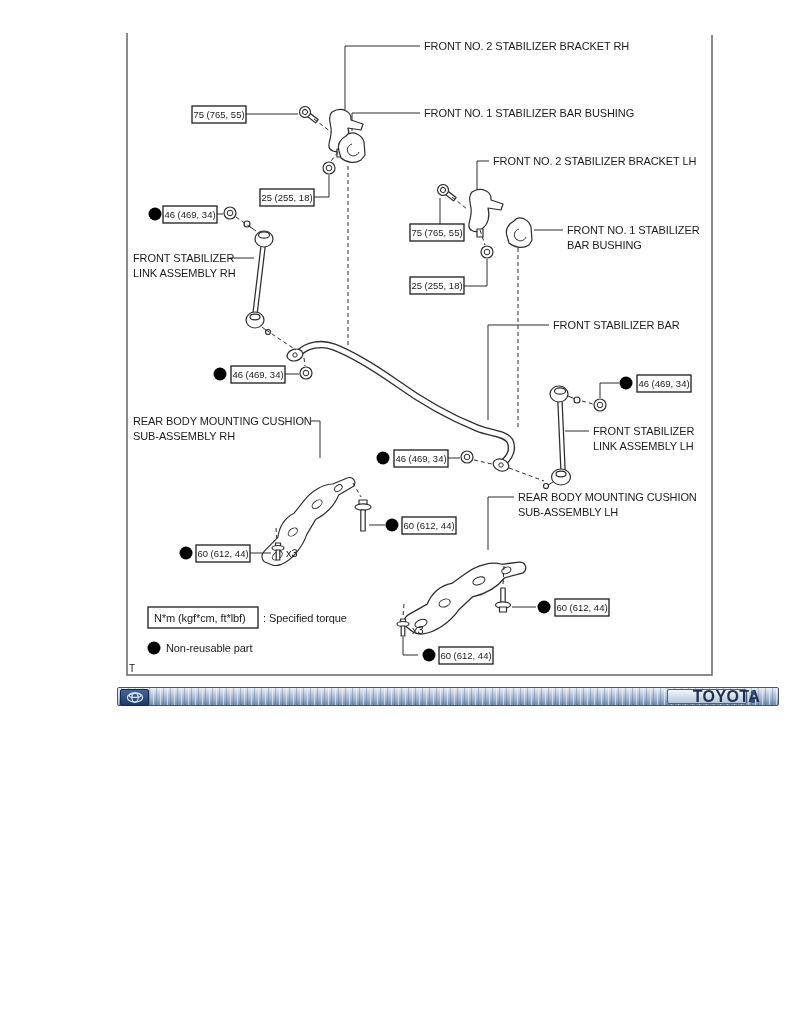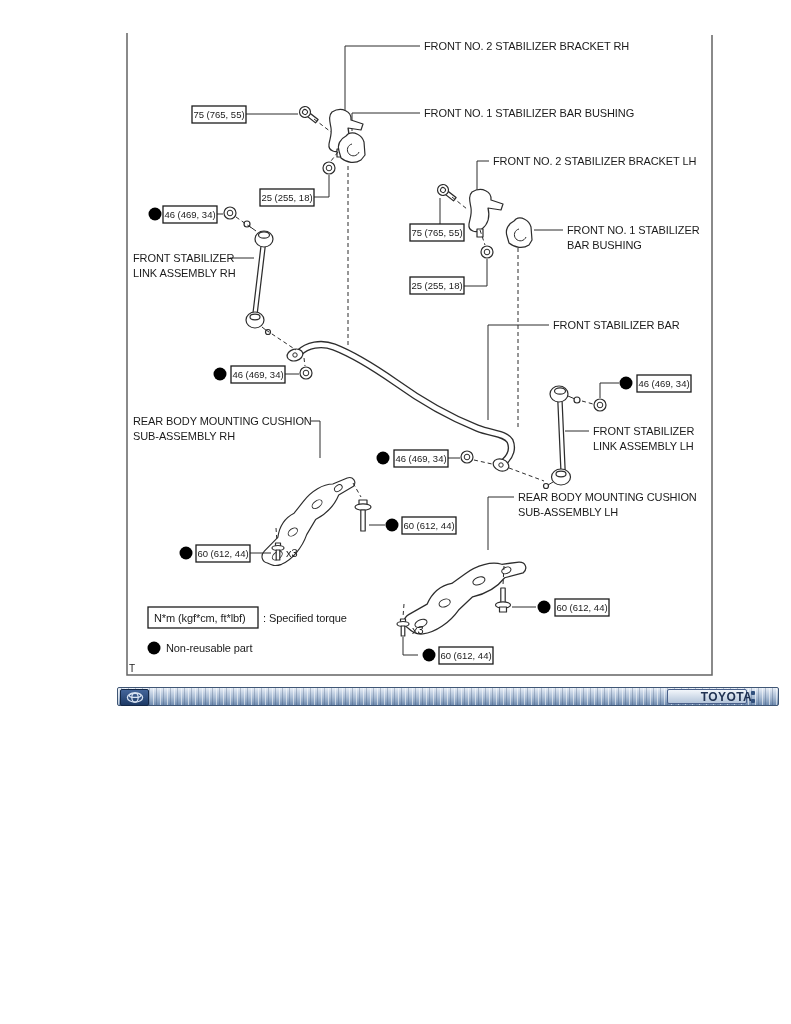--- a/index.html
+++ b/index.html
@@ -26,21 +26,21 @@
     border:1px solid #3f5675;border-radius:2px;
     background-image:
       repeating-linear-gradient(90deg, rgba(255,255,255,.55) 0 1px, rgba(255,255,255,0) 1px 3px, rgba(47,69,105,.28) 3px 4px, rgba(255,255,255,0) 4px 7px),
       linear-gradient(180deg,#e8eef6 0%,#c3d1e3 30%,#a9bcd4 55%,#8aa2c0 80%,#6e8aaf 100%);}
   .tb-left-badge{position:absolute;left:2px;top:1px;width:27px;height:15px;border-radius:2px;
     background:linear-gradient(180deg,#44659a,#1d3a66);border:1px solid #142847;
     display:flex;align-items:center;justify-content:center;}
   .tb-right-badge{position:absolute;left:549px;top:1px;width:80px;height:15px;border-radius:2px;
     background:linear-gradient(180deg,#f2f6fb,#b4c5da);border:1px solid #4a608a;box-sizing:border-box;
     display:flex;align-items:center;justify-content:center;gap:3px;
-    font-size:12px;font-weight:700;color:#203252;letter-spacing:0.4px;padding-left:36px;}
+    font-size:16px;font-weight:700;color:#203252;letter-spacing:0.4px;padding-left:36px;}
   .tb-arrows{position:absolute;left:633px;top:3px;width:6px;height:12px;display:flex;flex-direction:column;justify-content:space-between;}
   .tb-arrows span{display:block;width:4px;height:4px;background:#31507d;border-radius:1px;}
 </style>
 </head>
 <body>
 
 <div id="stage">
 
 <svg width="791" height="1024" viewBox="0 0 791 1024">
 

